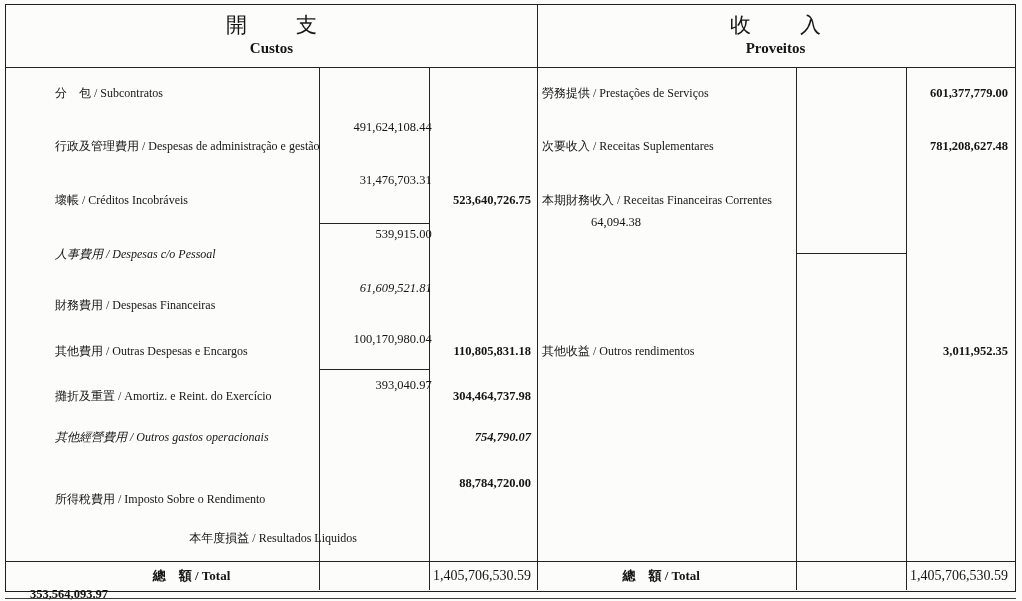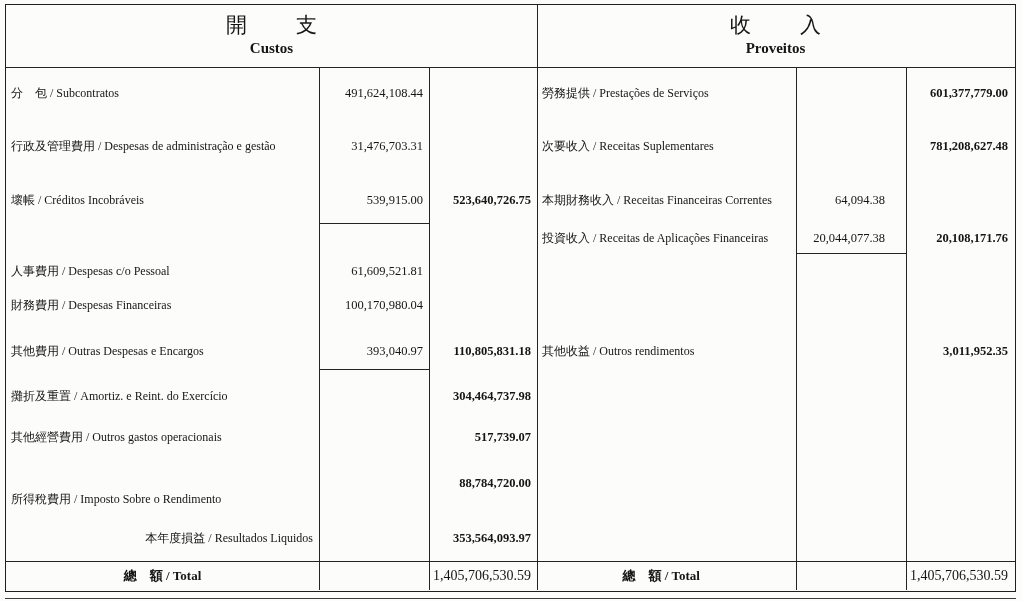--- a/index.html
+++ b/index.html
@@ -22,22 +22,22 @@
   .header-pt { font-size: 15px; font-weight: bold; margin-top: 1px; }
 
   .row { position: absolute; display: flex; height: 22px; line-height: 22px; font-size: 12px; }
   .cell { box-sizing: border-box; white-space: nowrap; }
   .lbl { padding-left: 5px; text-align: left; }
   .lbl-right { text-align: right; padding-right: 6px; padding-left: 0; }
   .num { text-align: right; padding-right: 6px; font-size: 12.5px; }
   .bold { font-weight: bold; }
 
   .lrow { left: 0; width: 531px; }
-  .lrow .lbl { width: 313px; }
-  .lrow .c1 { width: 110px; }
+  .lrow .lbl { width: 313px; margin-left: 44px; }
+  .lrow .c1 { width: 110px; margin-top: 34px; }
   .lrow .c2 { width: 108px; }
 
   .rrow { left: 531px; width: 477px; }
   .rrow .lbl { width: 259px; }
   .rrow .c1 { width: 110px; }
   .rrow .c2 { width: 128px; }
 
   .total-row { top: 556px; height: 29px; line-height: 29px; font-size: 13px; }
   .total-row .lbl { text-align: center; font-weight: bold; padding-left: 0; }
   .total-row .num { font-weight: normal; font-size: 14px; }
@@ -79,75 +79,70 @@
     <div class="row lrow" style="top:130px;">
       <div class="cell lbl">行政及管理費用 / Despesas de administração e gestão</div>
       <div class="cell num c1">31,476,703.31</div>
       <div class="cell num c2 bold"></div>
     </div>
     <div class="row lrow" style="top:184px;">
       <div class="cell lbl">壞帳 / Créditos Incobráveis</div>
       <div class="cell num c1">539,915.00</div>
       <div class="cell num c2 bold">523,640,726.75</div>
     </div>
-    <div class="row lrow" style="top:255px;">
+    <div class="row lrow" style="top:238px;font-style:italic;">
       <div class="cell lbl">人事費用 / Despesas c/o Pessoal</div>
       <div class="cell num c1">61,609,521.81</div>
       <div class="cell num c2 bold"></div>
     </div>
     <div class="row lrow" style="top:289px;">
       <div class="cell lbl">財務費用 / Despesas Financeiras</div>
       <div class="cell num c1">100,170,980.04</div>
       <div class="cell num c2 bold"></div>
     </div>
     <div class="row lrow" style="top:335px;">
       <div class="cell lbl">其他費用 / Outras Despesas e Encargos</div>
       <div class="cell num c1">393,040.97</div>
       <div class="cell num c2 bold">110,805,831.18</div>
     </div>
     <div class="row lrow" style="top:380px;">
       <div class="cell lbl">攤折及重置 / Amortiz. e Reint. do Exercício</div>
       <div class="cell num c1"></div>
       <div class="cell num c2 bold">304,464,737.98</div>
     </div>
-    <div class="row lrow" style="top:421px;">
+    <div class="row lrow" style="top:421px;font-style:italic;">
       <div class="cell lbl">其他經營費用 / Outros gastos operacionais</div>
       <div class="cell num c1"></div>
-      <div class="cell num c2 bold">517,739.07</div>
+      <div class="cell num c2 bold">754,790.07</div>
     </div>
     <div class="row lrow" style="top:474px;">
       <div class="cell lbl shift-down">所得稅費用 / Imposto Sobre o Rendimento</div>
       <div class="cell num c1"></div>
       <div class="cell num c2 bold shift-up">88,784,720.00</div>
     </div>
-    <div class="row lrow" style="top:522px;">
+    <div class="row lrow" style="top:522px;flex-direction:column;">
       <div class="cell lbl lbl-right">本年度損益 / Resultados Liquidos</div>
       <div class="cell num c1"></div>
       <div class="cell num c2 bold">353,564,093.97</div>
     </div>
 
     <div class="row rrow" style="top:77px;">
       <div class="cell lbl">勞務提供 / Prestações de Serviços</div>
       <div class="cell num c1"></div>
       <div class="cell num c2 bold">601,377,779.00</div>
     </div>
     <div class="row rrow" style="top:130px;">
       <div class="cell lbl">次要收入 / Receitas Suplementares</div>
       <div class="cell num c1"></div>
       <div class="cell num c2 bold">781,208,627.48</div>
     </div>
-    <div class="row rrow" style="top:184px;">
+    <div class="row rrow" style="top:184px;flex-direction:column;">
       <div class="cell lbl">本期財務收入 / Receitas Financeiras Correntes</div>
       <div class="cell num c1">64,094.38</div>
       <div class="cell num c2 bold"></div>
-    </div>
-    <div class="row rrow" style="top:222px;">
-      <div class="cell lbl">投資收入 / Receitas de Aplicações Financeiras</div>
-      <div class="cell num c1">20,044,077.38</div>
-      <div class="cell num c2 bold">20,108,171.76</div>
     </div>
     <div class="row rrow" style="top:335px;">
       <div class="cell lbl">其他收益 / Outros rendimentos</div>
       <div class="cell num c1"></div>
       <div class="cell num c2 bold">3,011,952.35</div>
     </div>
 
     <div class="row lrow total-row">
       <div class="cell lbl">總　額 / Total</div>
       <div class="cell num c1"></div>

